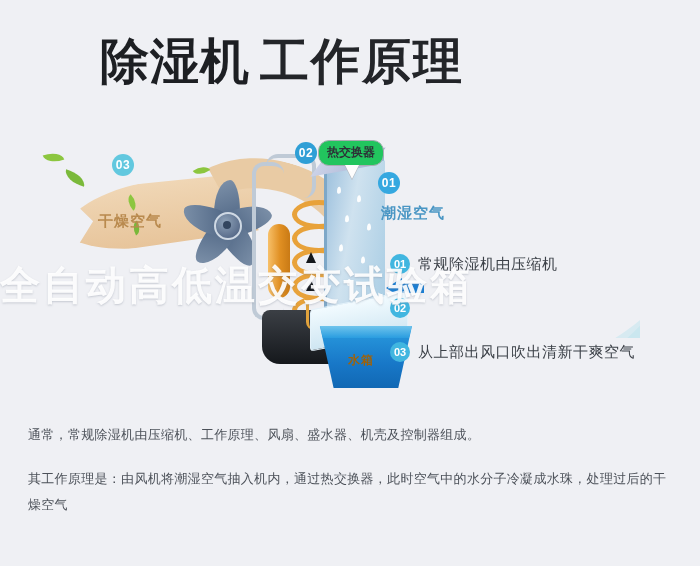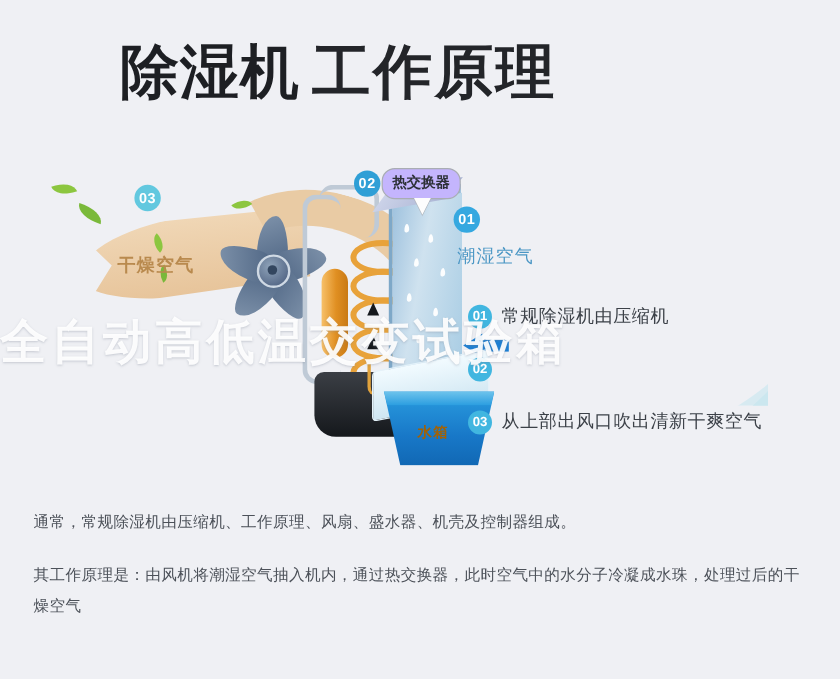--- a/index.html
+++ b/index.html
@@ -363,21 +363,21 @@
   }
   .badge.b-03 { left: 112px; top: 34px; background:#62c8df; }
   .badge.b-02 { left: 295px; top: 22px; background:#2f9fd6; }
   .badge.b-01 { left: 378px; top: 52px; background:#35a8e0; }
 
   .callout {
     position: absolute;
     left: 318px;
     top: 20px;
     padding: 3px 8px 4px;
-    background: #c4b5fd;
+    background: #22c55e;
     border: 1px solid #a9adb3;
     border-radius: 11px;
     font-size: 12px;
     color: #2d3137;
     font-weight: bold;
     white-space: nowrap;
   }
   .callout .tail {
     position: absolute;
     left: 26px;
@@ -387,21 +387,21 @@
     border-right: 7px solid transparent;
     border-top: 14px solid #fdfdfd;
     filter: drop-shadow(0 1px 0 #a9adb3);
   }
   .lbl-wet {
     position: absolute;
     left: 381px;
     top: 84px;
     font-size: 15px;
     color: #4a96c4;
-    font-weight: normal;
+    font-weight: bold;
     letter-spacing: 1px;
     white-space: nowrap;
   }
 
   
   .steps {
     position: absolute;
     left: 390px;
     top: 253px;
     width: 300px;

